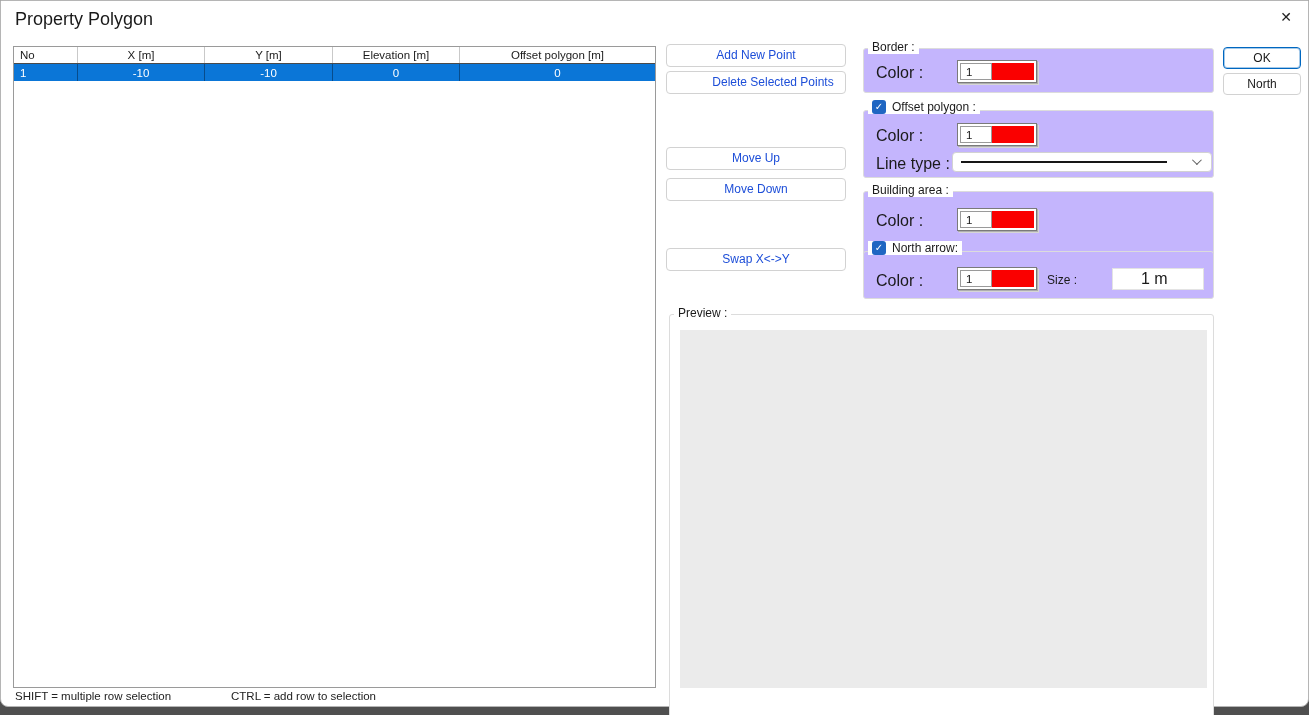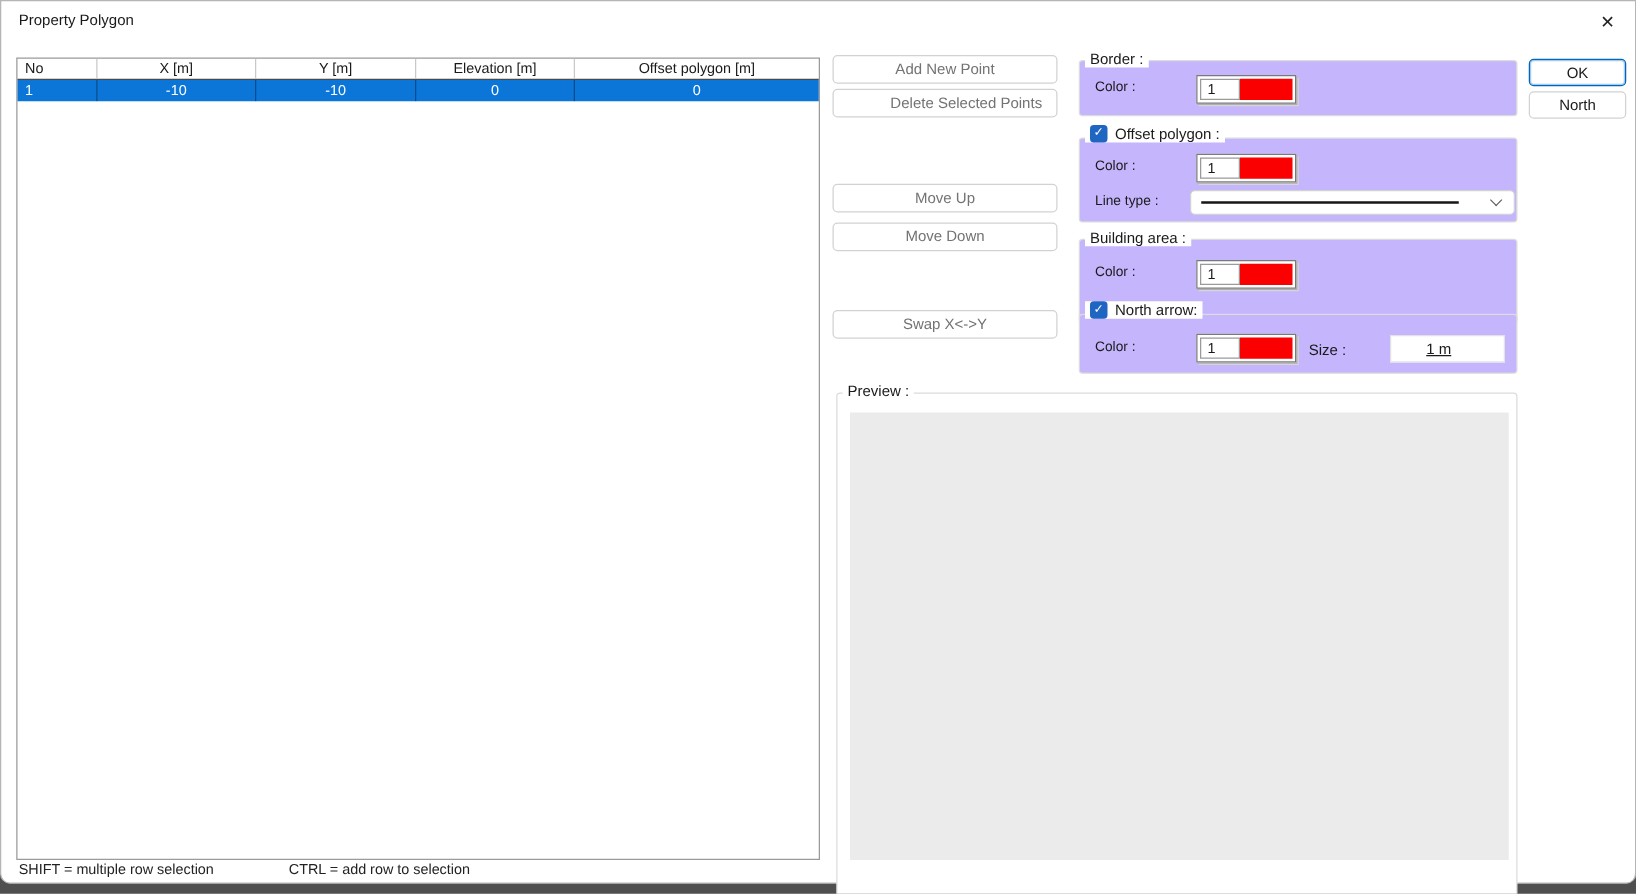--- a/index.html
+++ b/index.html
@@ -17,21 +17,21 @@
     overflow:hidden;
     color:#1a1a1a;
   }
   .window{
     position:absolute;left:0;top:0;width:1309px;height:707px;
     background:#ffffff;
     border:1px solid #b5b5b5;
     border-radius:0 0 8px 8px;
   }
   .titlebar{position:absolute;left:0;top:0;width:100%;height:32px;}
-  .title{position:absolute;left:14px;top:8px;font-size:12px;color:#1a1a1a;}
+  .title{position:absolute;left:14px;top:8px;font-size:18px;color:#1a1a1a;}
   .close-btn{
     position:absolute;right:8px;top:4px;width:28px;height:24px;
     display:flex;align-items:center;justify-content:center;
     font-size:14px;color:#222;cursor:default;
   }
 
   
   .points-table{
     position:absolute;left:12px;top:45px;width:643px;height:642px;
     background:#fff;border:1px solid #9a9a9a;
@@ -45,21 +45,21 @@
   .td:first-child{border-left:none;justify-content:flex-start;padding-left:6px;}
   .c0{width:63px;} .c1{width:127px;} .c2{width:128px;} .c3{width:127px;} .c4{flex:1;}
 
   .status{position:absolute;top:689px;font-size:11.5px;color:#222;}
   .status.shift{left:14px;} .status.ctrl{left:230px;}
 
   
   .btn{
     position:absolute;left:665px;width:180px;height:23px;
     background:#fff;border:1px solid #d2d2d2;border-radius:4px;
-    font-size:12px;color:#737373;text-align:center;line-height:21px;
+    font-size:12px;color:#1d4ed8;text-align:center;line-height:21px;
     cursor:default;
   }
   .btn-add{top:43px;} .btn-del{top:70px;padding-left:34px;}
   .btn-up{top:146px;} .btn-down{top:177px;} .btn-swap{top:247px;}
 
   .btn-ok,.btn-cancel{
     position:absolute;left:1222px;width:78px;height:22px;
     background:#fff;border-radius:4px;font-size:12px;text-align:center;line-height:20px;cursor:default;
   }
   .btn-ok{top:46px;border:1px solid var(--ok-border);box-shadow:inset 0 0 0 1px rgba(0,103,192,.35);}
@@ -76,21 +76,21 @@
   }
   .group-check{
     position:absolute;top:-11px;left:4px;background:#fff;padding:0 4px;
     display:flex;align-items:center;gap:6px;font-size:12px;white-space:nowrap;
   }
   .checkbox{
     width:14px;height:14px;border-radius:3px;background:var(--checkbox-blue);
     display:flex;align-items:center;justify-content:center;
     color:#fff;font-size:10px;line-height:1;flex:0 0 auto;
   }
-  .field-label{position:absolute;left:12px;font-size:11px;color:#1a1a1a;}
+  .field-label{position:absolute;left:12px;font-size:16px;color:#1a1a1a;}
 
   
   .color-ctl{
     position:absolute;left:93px;width:80px;height:23px;
     background:#fff;border:1px solid #7a7a7a;
     box-shadow:1px 1px 0 #aeaeae,2px 2px 0 #d6d6d6;
     display:flex;align-items:stretch;padding:2px;
   }
   .color-num{
     width:32px;border:1px solid #9a9a9a;background:#fff;
@@ -113,21 +113,21 @@
   .chevron{
     position:absolute;right:12px;top:5px;width:7px;height:7px;
     border-right:1.5px solid #5f5f5f;border-bottom:1.5px solid #5f5f5f;
     transform:rotate(45deg) translateY(-2px);
   }
 
   .size-label{position:absolute;left:183px;top:21px;font-size:12px;}
   .size-field{
     position:absolute;left:248px;top:16px;width:92px;height:22px;
     background:#fff;border:1px solid #e3e3e3;
-    font-size:12px;display:flex;align-items:center;padding-left:28px;text-decoration:underline;
+    font-size:16px;display:flex;align-items:center;padding-left:28px;
   }
 
   
   .g-preview{position:absolute;left:668px;top:313px;width:545px;height:471px;
     border:1px solid #dcdcdc;border-radius:3px;background:#fff;}
   .preview-panel{
     position:absolute;left:10px;top:15px;width:527px;height:358px;
     background:#ebebeb;
   }
 </style>

